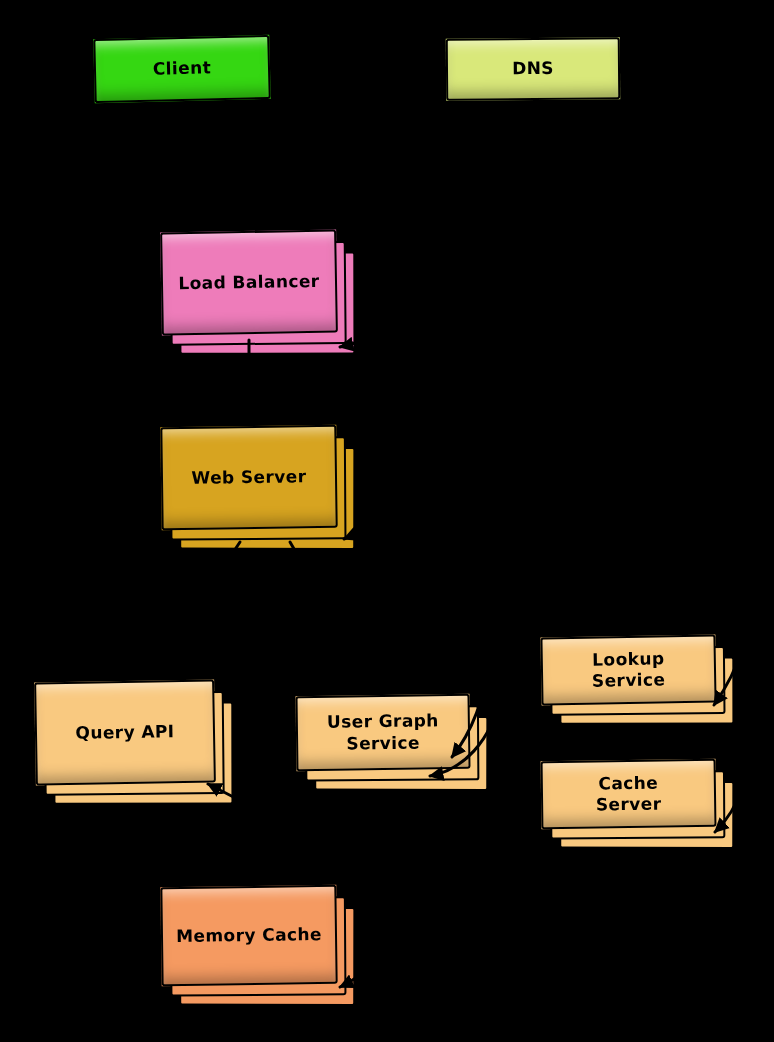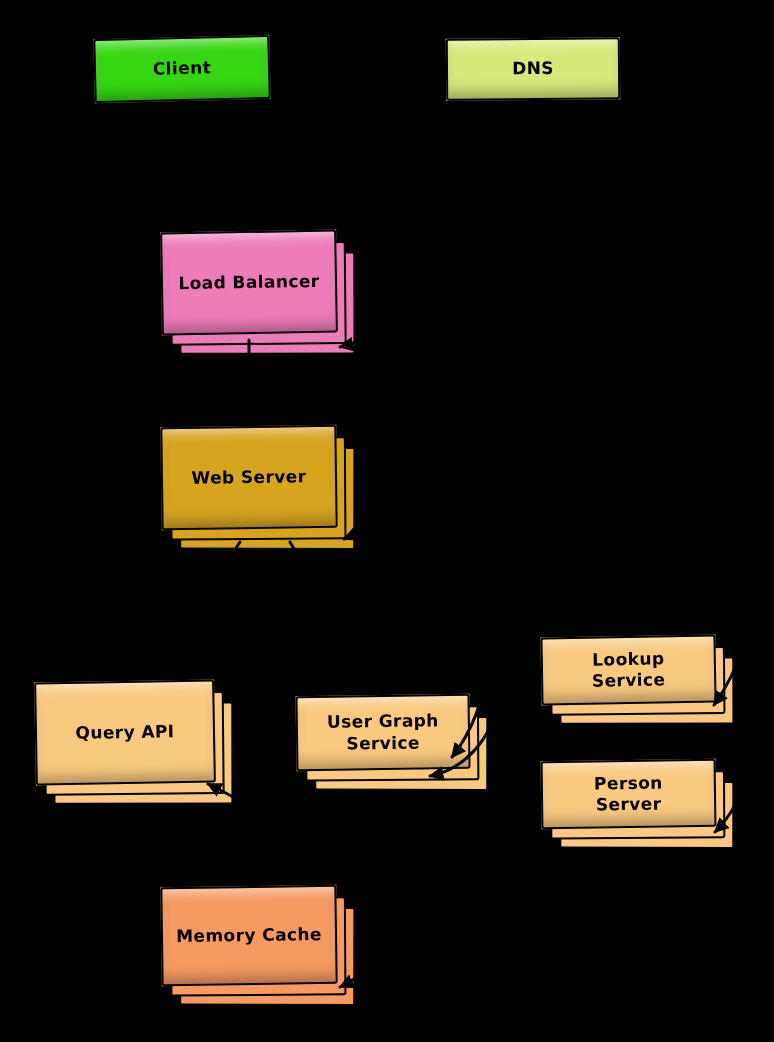--- a/index.html
+++ b/index.html
@@ -120,21 +120,21 @@
     <span class="face">
       <span class="label">Lookup
 Service</span>
     </span>
   </div>
 
   <div class="node n-person" style="background: rgb(249, 201, 128);">
     <i class="layer l2"></i>
     <i class="layer l1"></i>
     <span class="face">
-      <span class="label">Person
+      <span class="label">Cache
 Server</span>
     </span>
   </div>
 
   <div class="node n-mc" style="background: rgb(245, 154, 97);">
     <i class="layer l2"></i>
     <i class="layer l1"></i>
     <span class="face">
       <span class="label">Memory Cache</span>
     </span>

